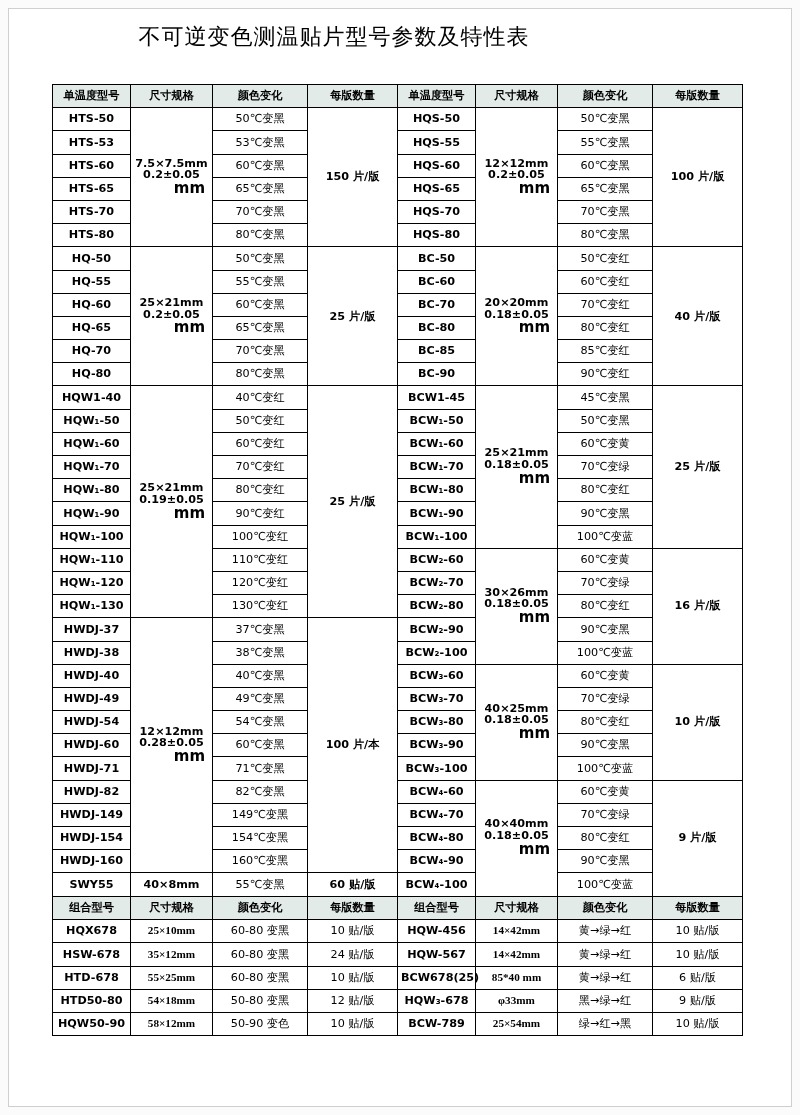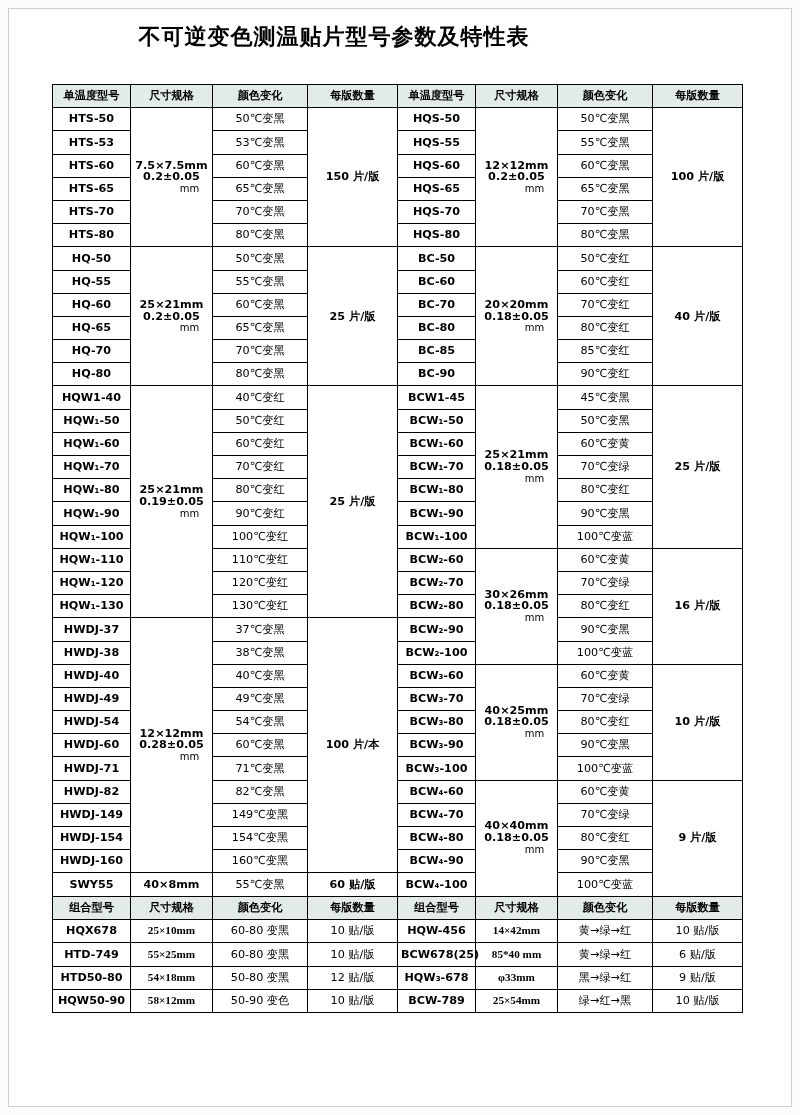--- a/index.html
+++ b/index.html
@@ -19,21 +19,21 @@
     padding:0;
   }
   .frame{
     position:absolute;left:8px;top:8px;width:784px;height:1099px;
     border:1px solid #cfcfcf;background:#ffffff;
     box-sizing:border-box;
   }
   .title{
     position:absolute;left:0;top:22px;width:668px;
     text-align:center;
-    font-size:22px;font-weight:bold;
+    font-size:22px;font-weight:normal;
     letter-spacing:1px;
   }
   table.main{
     position:absolute;left:52px;top:84px;
     width:690px;
     border-collapse:collapse;
     table-layout:fixed;
   }
   table.main td,table.main th{
     border:1px solid #000;
@@ -56,21 +56,21 @@
     text-align:left;
     font-weight:bold;
     padding-left:7px;
     font-size:12px;
   }
   td.spec{
     font-weight:bold;
     font-size:11.6px;
     line-height:1.35;
   }
-  td.spec .sm{font-size:10px;font-weight:normal;padding-left:36px;}
+  td.spec .sm{font-size:15px;font-weight:bold;padding-left:36px;}
   td.color{font-size:11.4px;}
   td.qty{font-size:11.4px;font-weight:normal;}
   td.qty.b{font-weight:bold;}
   td.combo-spec{font-weight:bold;font-size:11.5px;font-family:Liberation Serif, serif;}
   td.combo-color{font-size:11.2px;}
   td.combo-qty{font-size:11.2px;}
   .c1{width:78px;}
   .c2{width:82px;}
   .c3{width:95px;}
   .c4{width:90px;}
@@ -363,21 +363,31 @@
           <td class="model">HQX678</td>
           <td class="combo-spec">25×10mm</td>
           <td class="combo-color">60-80 变黑</td>
           <td class="combo-qty">10 贴/版</td>
           <td class="model">HQW-456</td>
           <td class="combo-spec">14×42mm</td>
           <td class="combo-color">黄→绿→红</td>
           <td class="combo-qty">10 贴/版</td>
         </tr>
         <tr>
-          <td class="model">HTD-749</td>
+          <td class="model">HSW-678</td>
+          <td class="combo-spec">35×12mm</td>
+          <td class="combo-color">60-80 变黑</td>
+          <td class="combo-qty">24 贴/版</td>
+          <td class="model">HQW-567</td>
+          <td class="combo-spec">14×42mm</td>
+          <td class="combo-color">黄→绿→红</td>
+          <td class="combo-qty">10 贴/版</td>
+        </tr>
+        <tr>
+          <td class="model">HTD-678</td>
           <td class="combo-spec">55×25mm</td>
           <td class="combo-color">60-80 变黑</td>
           <td class="combo-qty">10 贴/版</td>
           <td class="model">BCW678(25)</td>
           <td class="combo-spec">85*40 mm</td>
           <td class="combo-color">黄→绿→红</td>
           <td class="combo-qty">6 贴/版</td>
         </tr>
         <tr>
           <td class="model">HTD50-80</td>

